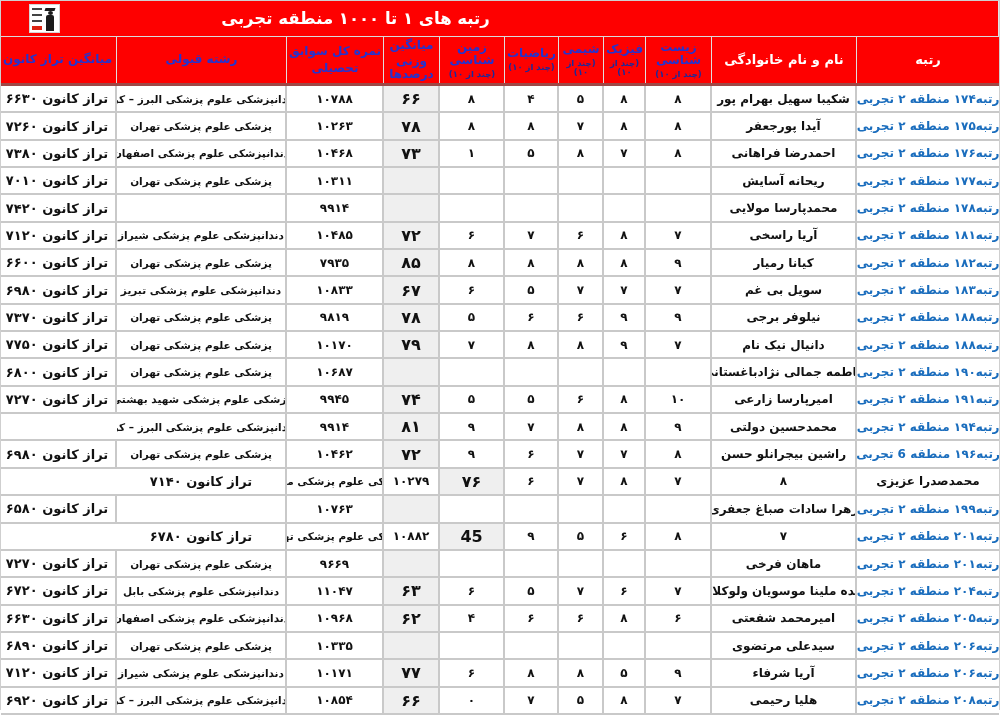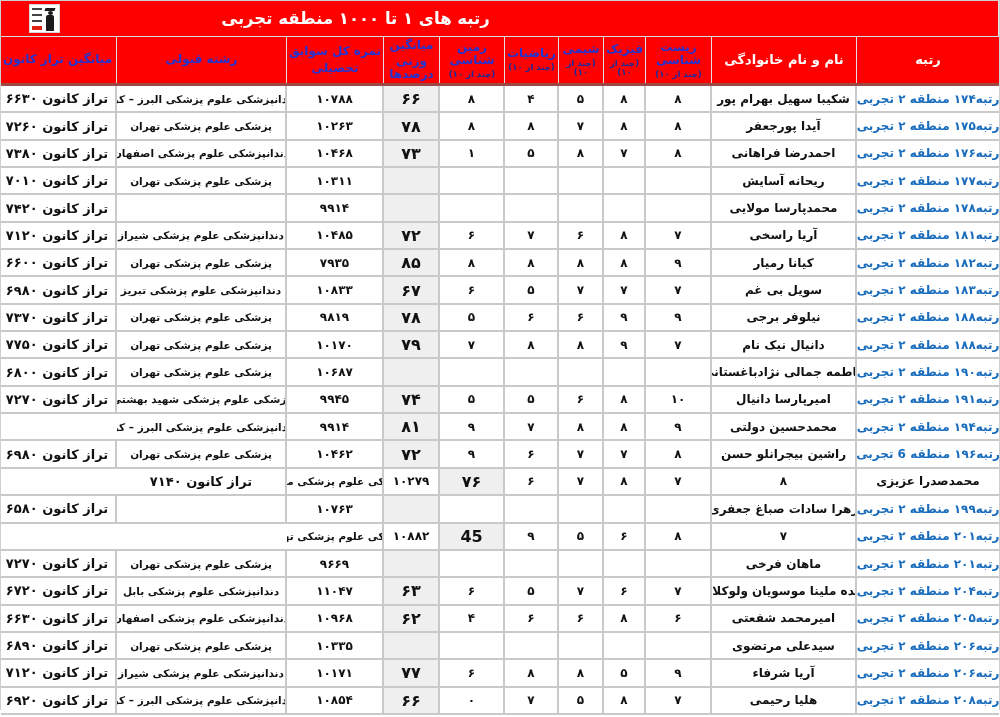--- a/index.html
+++ b/index.html
@@ -306,21 +306,21 @@
     <div class="c-score"></div>
     <div class="c-score"></div>
     <div class="c-avg"></div>
     <div class="c-total">۱۰۶۸۷</div>
     <div class="c-field">پزشکی علوم پزشکی تهران</div>
     <div class="c-taraz">تراز کانون ۶۸۰۰</div>
   </div>
 
   <div class="row">
     <div class="c-rank">رتبه۱۹۱ منطقه ۲ تجربی</div>
-    <div class="c-name">امیرپارسا دانیال</div>
+    <div class="c-name">امیرپارسا زارعی</div>
     <div class="c-score">۱۰</div>
     <div class="c-score">۸</div>
     <div class="c-score">۶</div>
     <div class="c-score">۵</div>
     <div class="c-score">۵</div>
     <div class="c-avg">۷۴</div>
     <div class="c-total">۹۹۴۵</div>
     <div class="c-field">پزشکی علوم پزشکی شهید بهشتی</div>
     <div class="c-taraz">تراز کانون ۷۲۷۰</div>
   </div>
@@ -382,20 +382,21 @@
   <div class="row">
     <div class="c-rank">رتبه۲۰۱ منطقه ۲ تجربی</div>
     <div class="c-score">۷</div>
     <div class="c-score">۸</div>
     <div class="c-score">۶</div>
     <div class="c-score">۵</div>
     <div class="c-score">۹</div>
     <div class="c-avg">45</div>
     <div class="c-total">۱۰۸۸۲</div>
     <div class="c-field">پزشکی علوم پزشکی تهران</div>
+    <div class="c-taraz">تراز کانون ۶۷۸۰</div>
   </div>
 
   <div class="row">
     <div class="c-rank">رتبه۲۰۱ منطقه ۲ تجربی</div>
     <div class="c-name">ماهان فرخی</div>
     <div class="c-score"></div>
     <div class="c-score"></div>
     <div class="c-score"></div>
     <div class="c-score"></div>
     <div class="c-score"></div>

